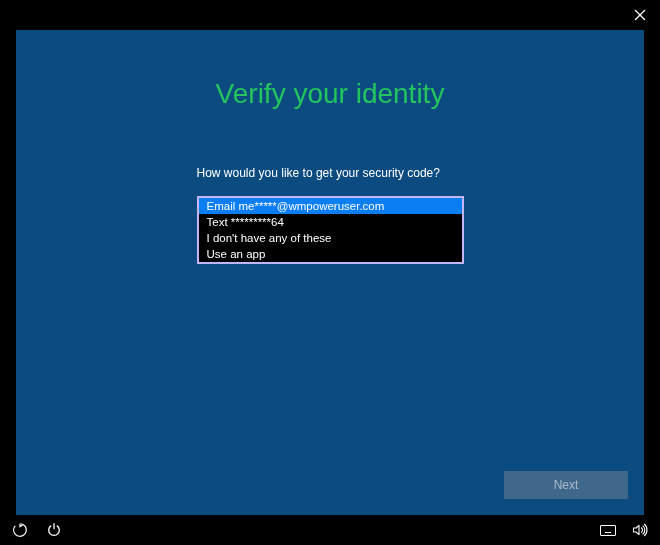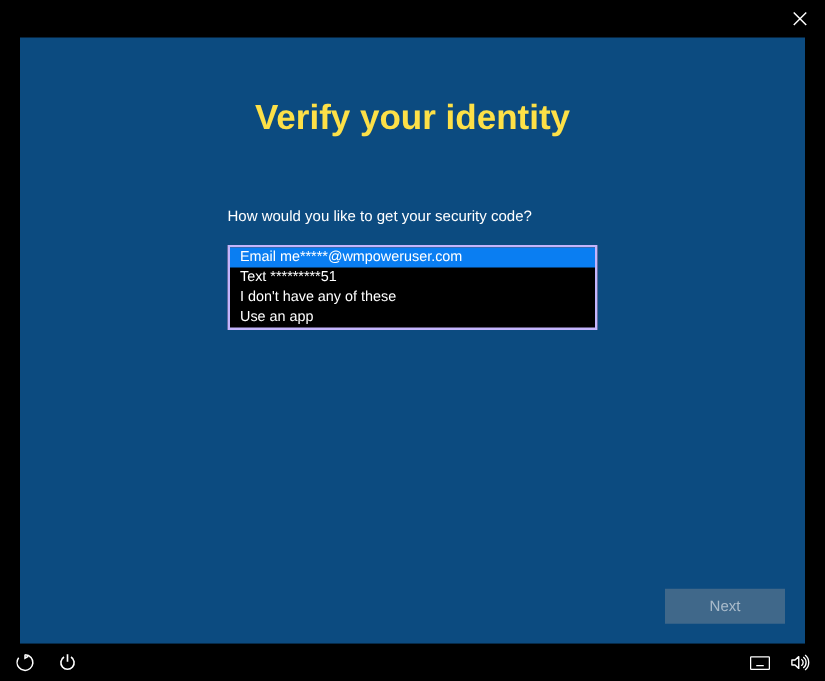--- a/index.html
+++ b/index.html
@@ -38,28 +38,28 @@
     }
     .main-area {
       position: absolute;
       top: 30px;
       left: 16px;
       right: 16px;
       bottom: 30px;
       background: #0c4b80;
     }
     .page-title {
-      color: #fde047;
+      color: #22c55e;
       font-size: 28px;
-      font-weight: 700;
+      font-weight: 400;
       text-align: center;
       margin-top: 48px;
     }
     .content {
-      width: 296px;
+      width: 267px;
       margin: 0 auto;
       margin-top: 56px;
     }
     .prompt {
       color: #fff;
       font-size: 12px;
       margin-bottom: 16px;
     }
     .dropdown {
       border: 2px solid #c4b5fd;
@@ -71,21 +71,21 @@
       padding: 2px 8px;
       cursor: pointer;
     }
     .dropdown-option.selected {
       background: #0a7ef2;
     }
     .next-btn {
       position: absolute;
       bottom: 16px;
       right: 16px;
-      width: 96px;
+      width: 124px;
       height: 28px;
       background: rgba(128, 140, 150, 0.45);
       color: rgba(255, 255, 255, 0.55);
       font-size: 12px;
       display: flex;
       align-items: center;
       justify-content: center;
       cursor: pointer;
       border: none;
     }
@@ -154,21 +154,21 @@
 </div>
 
 <div class="main-area">
   <h1 class="page-title">Verify your identity</h1>
 
   <div class="content">
     <div class="prompt">How would you like to get your security code?</div>
 
     <div class="dropdown">
       <div class="dropdown-option selected">Email me*****@wmpoweruser.com</div>
-      <div class="dropdown-option">Text *********51</div>
+      <div class="dropdown-option">Text *********64</div>
       <div class="dropdown-option">I don't have any of these</div>
       <div class="dropdown-option">Use an app</div>
     </div>
   </div>
 
   <button class="next-btn">Next</button>
 </div>
 
 <div class="bottombar">
   <div class="bottombar-left">

